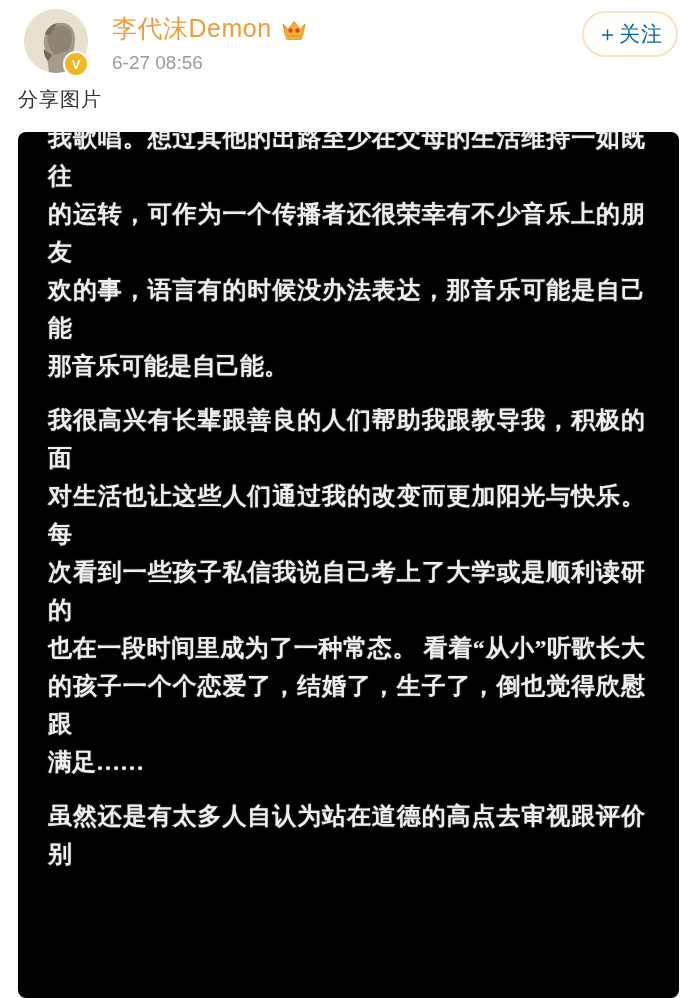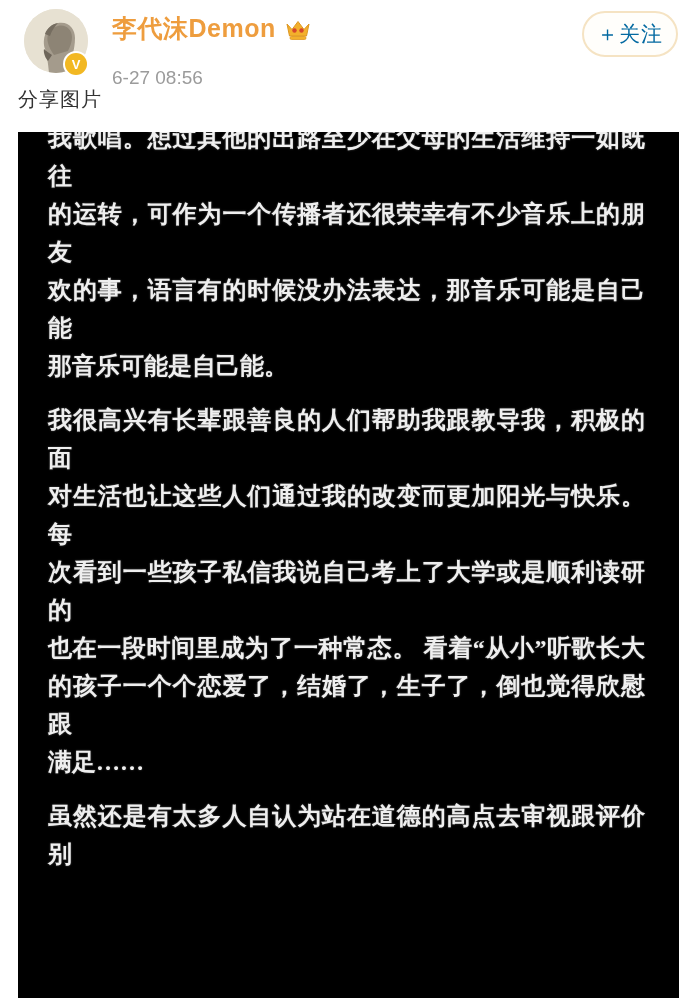--- a/index.html
+++ b/index.html
@@ -14,36 +14,36 @@
   }
   .avatar svg{display:block;width:100%;height:100%;}
   .v-badge{
     position:absolute;left:65px;top:53px;width:22px;height:22px;border-radius:50%;
     background:#f2b823;color:#ffffff;font-size:13px;font-weight:bold;
     display:flex;align-items:center;justify-content:center;
     box-shadow:0 0 0 2px #ffffff;
   }
   .header-info{position:absolute;left:112px;top:12px;}
   .name-row{display:flex;align-items:center;gap:9px;}
-  .username{font-size:25px;color:#ee9d3e;font-weight:700;letter-spacing:.5px;cursor:pointer;text-align:center;}
+  .username{font-size:25px;color:#ee9d3e;font-weight:400;letter-spacing:.5px;cursor:pointer;text-align:center;}
   .crown{width:26px;height:24px;display:inline-block;}
-  .timestamp{margin-top:22px;font-size:19px;color:#9b9b9b;}
+  .timestamp{margin-top:7px;font-size:19px;color:#9b9b9b;}
   .follow-btn{
     position:absolute;right:22px;top:11px;width:96px;height:46px;
     border:2px solid #f5e3c3;border-radius:24px;background:#fffefb;
     color:#0369a1;font-size:21px;display:flex;align-items:center;justify-content:center;
     letter-spacing:1px;cursor:pointer;box-sizing:border-box;
     font-family:"Liberation Sans","DejaVu Sans",sans-serif;
   }
   
   .caption{position:absolute;left:18px;top:86px;font-size:20px;color:#333333;letter-spacing:1px;}
   
   .letter-image{
     position:absolute;left:18px;top:132px;width:661px;height:866px;
-    background:#000000;overflow:hidden;cursor:pointer;
+    background:#000000;overflow:hidden;cursor:pointer;border-radius:8px;
   }
   .letter-text{
     position:relative;margin-top:-13px;padding:0 34px 0 30px;
     font-family:"Liberation Serif","DejaVu Serif",serif;font-weight:700;
     font-size:24px;color:#efefef;
     text-shadow:0 0 2px rgba(255,255,255,.35);
   }
   .letter-line{line-height:38px;min-height:38px;}
   .letter-line.fill{text-align:justify;text-align-last:justify;}
   .letter-line.para{margin-top:16px;}

